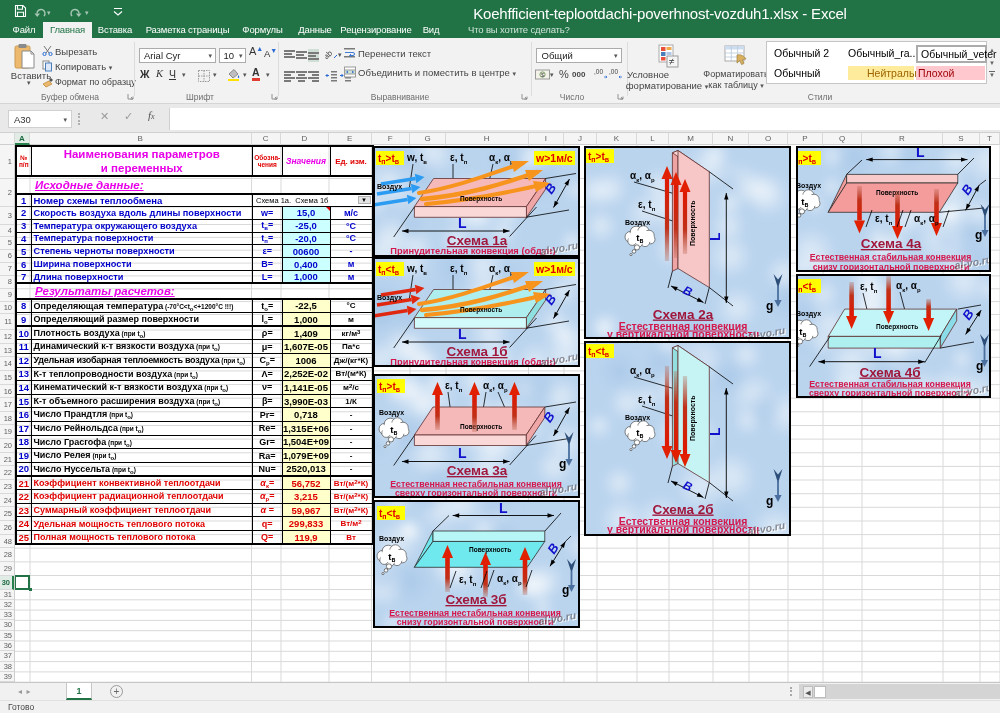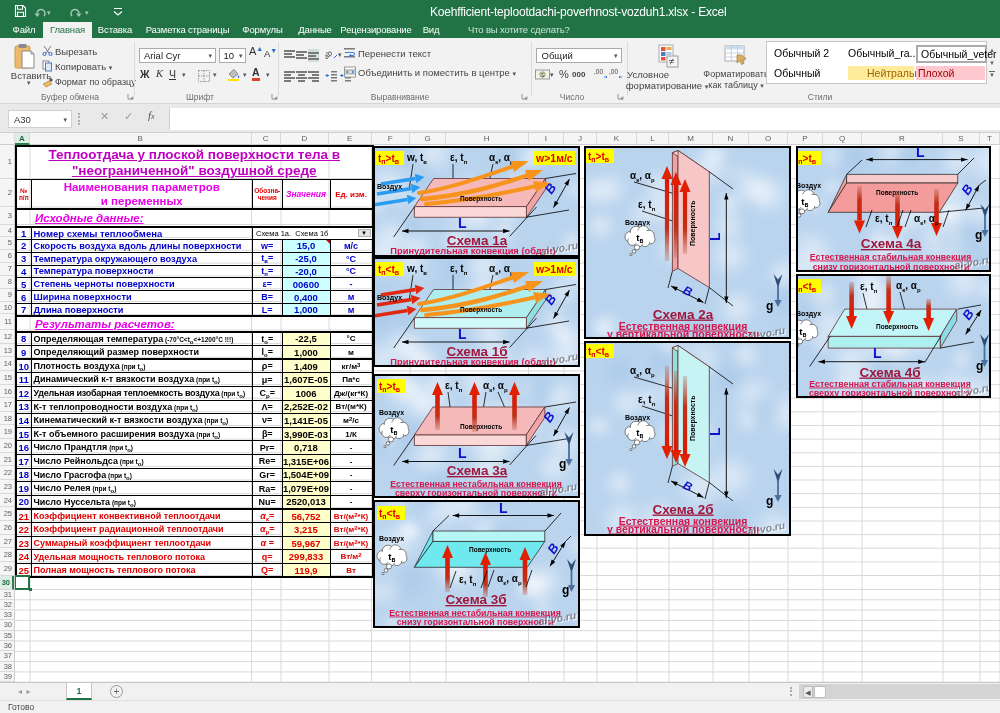--- a/index.html
+++ b/index.html
@@ -72,21 +72,21 @@
           <path d="M7.5,13.3 v-4 h6 v4"></path>
         </g>
         <path d="M27,10.5 a4,4 0 1 1 7,2.6" fill="none" stroke="#a7c6b4" stroke-width="1.4"></path>
         <polygon points="24.5,10.5 30,10.5 27.2,14" fill="#a7c6b4"></polygon>
         <text x="37" y="12" fill="#a7c6b4" font-size="7">▾</text>
         <path d="M69,10.5 a4,4 0 1 0 -7,2.6" fill="none" stroke="#a7c6b4" stroke-width="1.4"></path>
         <polygon points="66,10.5 71.5,10.5 68.8,14" fill="#a7c6b4"></polygon>
         <text x="75" y="12" fill="#a7c6b4" font-size="7">▾</text>
         <path d="M104,5.5 h8 M104,8.5 l4,3.5 4,-3.5" stroke="#fff" fill="none" stroke-width="1.1"></path>
       </svg>
-      <div class="abs" style="left:430px;top:5px;width:460px;color:#fff;font-size:12px;letter-spacing:-0.2px;">Koehfficient-teplootdachi-poverhnost-vozduh1.xlsx - Excel</div>
+      <div class="abs" style="left:430px;top:5px;width:460px;text-align:center;color:#fff;font-size:15px;letter-spacing:-0.2px;">Koehfficient-teplootdachi-poverhnost-vozduh1.xlsx - Excel</div>
     </div>
     <div id="tabsrow" class="abs">
       <div class="abs" style="left:43px;top:0;width:49px;height:16px;background:#f1f2f1;"></div>
       <div class="rtab" style="left:43px;width:49px;color:#217346;">Главная</div>
       <div class="rtab" style="left:-46px;width:140px;">Файл</div>
       <div class="rtab" style="left:45px;width:140px;">Вставка</div>
       <div class="rtab" style="left:117.5px;width:140px;">Разметка страницы</div>
       <div class="rtab" style="left:192.5px;width:140px;">Формулы</div>
       <div class="rtab" style="left:245px;width:140px;">Данные</div>
       <div class="rtab" style="left:306px;width:140px;">Рецензирование</div>
@@ -339,21 +339,21 @@
       <div class="rh" style="top:253.19899999999984px;height:13.639999999999986px;line-height:13.639999999999986px;">17</div>
       <div class="rh" style="top:266.8389999999998px;height:13.639999999999986px;line-height:13.639999999999986px;">18</div>
       <div class="rh" style="top:280.4789999999998px;height:13.639999999999986px;line-height:13.639999999999986px;">19</div>
       <div class="rh" style="top:294.1189999999998px;height:13.639999999999986px;line-height:13.639999999999986px;">20</div>
       <div class="rh" style="top:307.7589999999998px;height:13.639999999999986px;line-height:13.639999999999986px;">21</div>
       <div class="rh" style="top:321.3989999999998px;height:13.639999999999986px;line-height:13.639999999999986px;">22</div>
       <div class="rh" style="top:335.03899999999976px;height:13.639999999999986px;line-height:13.639999999999986px;">23</div>
       <div class="rh" style="top:348.67899999999975px;height:13.639999999999986px;line-height:13.639999999999986px;">24</div>
       <div class="rh" style="top:362.31899999999973px;height:13.639999999999986px;line-height:13.639999999999986px;">25</div>
       <div class="rh" style="top:375.9589999999997px;height:13.639999999999986px;line-height:13.639999999999986px;">26</div>
-      <div class="rh" style="top:389.5989999999997px;height:13.639999999999986px;line-height:13.639999999999986px;">27</div>
+      <div class="rh" style="top:389.5989999999997px;height:13.639999999999986px;line-height:13.639999999999986px;">48</div>
       <div class="rh" style="top:403.2389999999997px;height:13.639999999999986px;line-height:13.639999999999986px;">28</div>
       <div class="rh" style="top:416.8789999999997px;height:13.639999999999986px;line-height:13.639999999999986px;">29</div>
       <div class="rh rhsel" style="top:430.51899999999966px;height:14.0px;line-height:14.0px;">30</div>
       <div class="rh" style="top:444.51899999999966px;height:10.299999999999955px;line-height:10.299999999999955px;">31</div>
       <div class="rh" style="top:454.8189999999996px;height:10.299999999999955px;line-height:10.299999999999955px;">32</div>
       <div class="rh" style="top:465.1189999999996px;height:10.299999999999955px;line-height:10.299999999999955px;">33</div>
       <div class="rh" style="top:475.4189999999995px;height:10.299999999999955px;line-height:10.299999999999955px;">30</div>
       <div class="rh" style="top:485.7189999999995px;height:10.299999999999955px;line-height:10.299999999999955px;">35</div>
       <div class="rh" style="top:496.01899999999944px;height:10.299999999999955px;line-height:10.299999999999955px;">36</div>
       <div class="rh" style="top:506.3189999999994px;height:10.299999999999955px;line-height:10.299999999999955px;">37</div>
@@ -424,23 +424,20 @@
       </svg>
       <table class="mt abs" style="left:15px;top:0;width:356.5px;border:2px solid #000;">
         <colgroup>
           <col style="width:15px;">
           <col style="width:221.5px;">
           <col style="width:29.5px;">
           <col style="width:48px;">
           <col style="width:42.5px;">
         </colgroup>
         <tbody>
-          <tr style="height:33.5px;">
-            <td colspan="5" class="c" style="font-size:13.5px;font-weight:bold;color:#c000c0;text-decoration:underline;line-height:16px;">Теплоотдача у плоской поверхности тела в<br>"неограниченной" воздушной среде</td>
-          </tr>
           <tr style="height:28.5px;border-bottom:2px solid #000;">
             <td class="c" style="font-size:6.5px;color:#e00000;font-weight:bold;line-height:7px;">№<br>п/п</td>
             <td class="c" style="font-size:11.5px;font-weight:bold;color:#e800e8;line-height:14px;">Наименования параметров<br>и переменных</td>
             <td class="c" style="font-size:6.5px;color:#e00000;font-weight:bold;line-height:7.5px;">Обозна-<br>чения</td>
             <td class="c" style="font-size:8.5px;color:#e800e8;font-weight:bold;font-style:italic;">Значения</td>
             <td class="c" style="font-size:8px;color:#e00000;font-weight:bold;">Ед. изм.</td>
           </tr>
           <tr style="height:17.5px;border-bottom:2px solid #000;">
             <td colspan="5" style="font-size:11.5px;font-weight:bold;font-style:italic;color:#e800e8;text-decoration:underline;padding-left:18px;">Исходные данные:</td>
           </tr>

